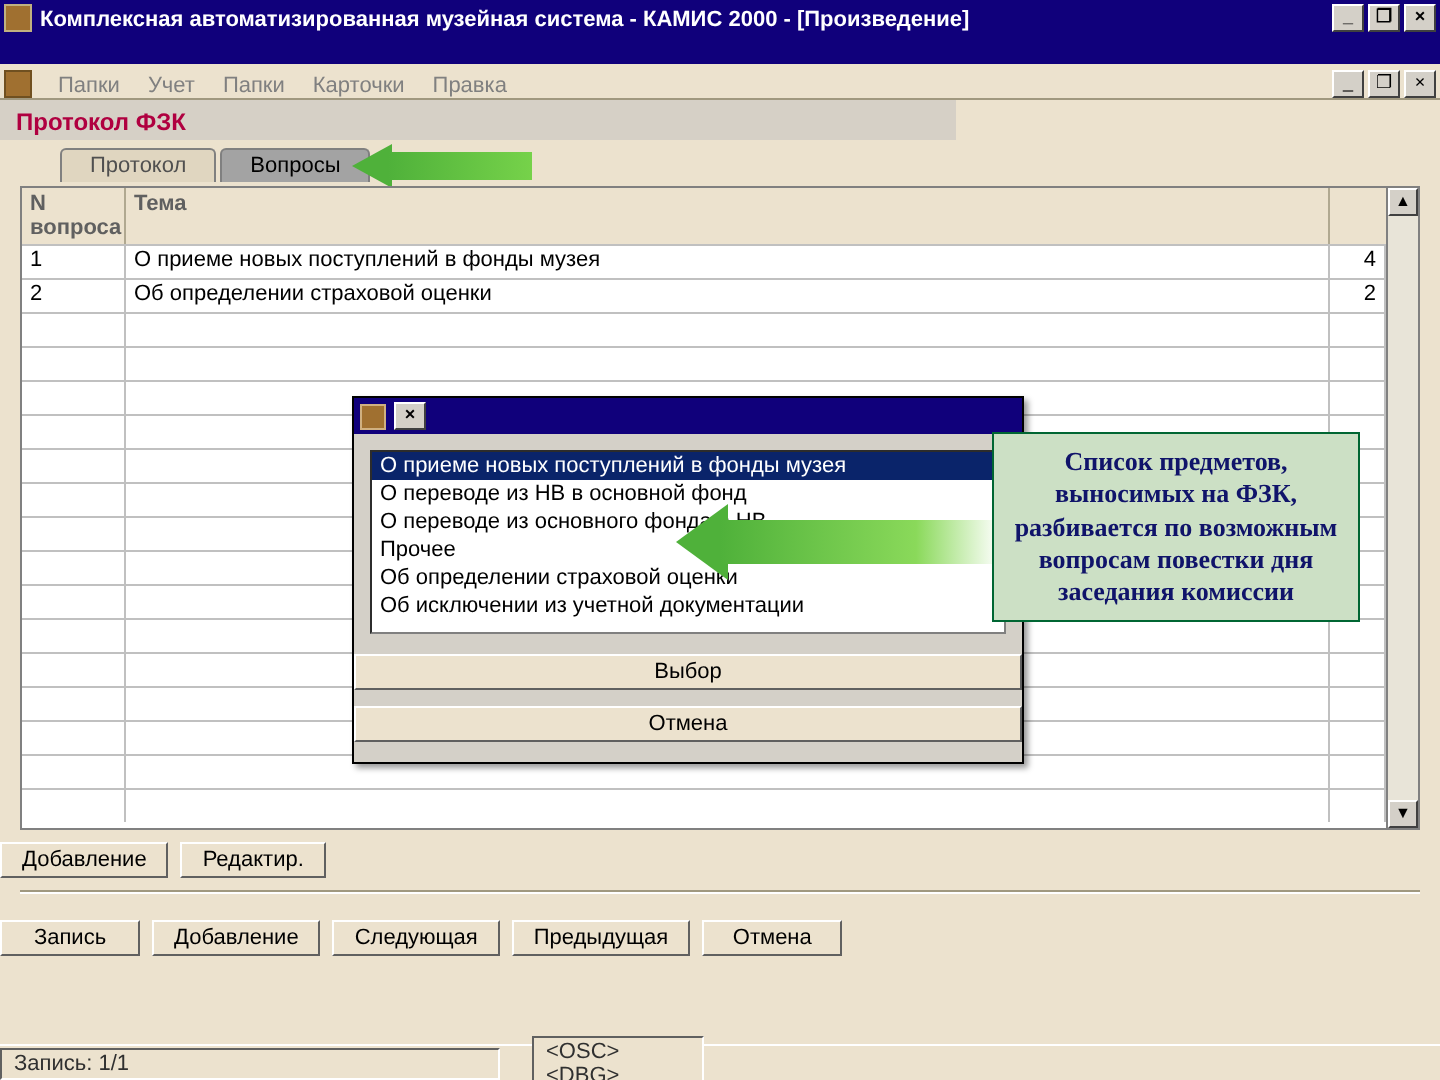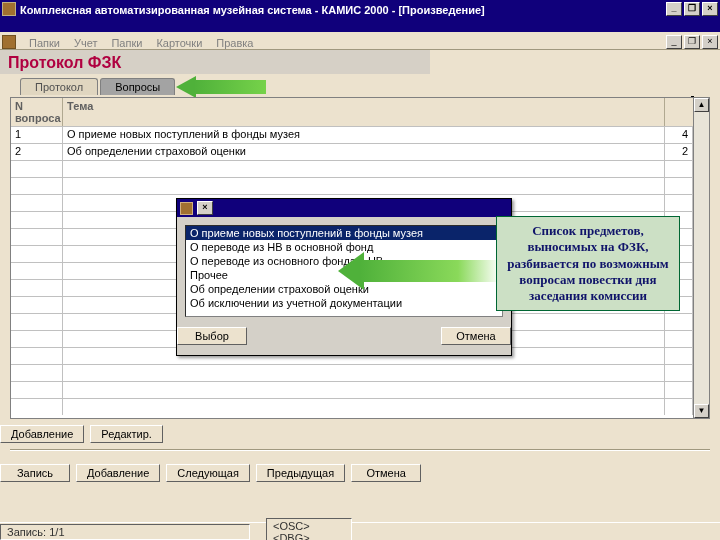--- a/index.html
+++ b/index.html
@@ -59,28 +59,28 @@
   }
   .menu-item {
     color: #808080;
     padding: 0 7px;
     font-size: 11px;
   }
   .menubar .win-btns { margin-left: auto; }
   .section-title {
     color: #b00040;
     font-weight: bold;
-    font-size: 16px;
+    font-size: 12px;
     padding: 4px 8px 2px 8px;
     background: #d6d0c6;
-    width: 430px;
+    width: 478px;
   }
   .tabs-row {
     display: flex;
-    padding: 4px 10px 0 20px;
+    padding: 4px 10px 0 30px;
     position: relative;
   }
   .tab {
     border: 1px solid #808080;
     border-bottom: none;
     background: #a3a3a3;
     padding: 2px 14px;
     font-size: 11px;
     border-radius: 3px 3px 0 0;
     margin-right: 2px;
@@ -244,22 +244,23 @@
     padding: 1px 4px;
     white-space: nowrap;
   }
   .dlg-list .opt.sel {
     background: #0a246a;
     color: #fff;
   }
   .dlg-btns {
     display: flex;
     gap: 8px;
-    justify-content: space-between;
+    justify-content: flex-end;
     padding: 4px 0 10px 0;
+    flex-direction: column;
   }
   
   .callout {
     position: absolute;
     left: 496px; top: 216px;
     width: 184px;
     background: #cce0c5;
     border: 1px solid #063;
     color: #10146a;
     font-family: "Times New Roman", serif;

